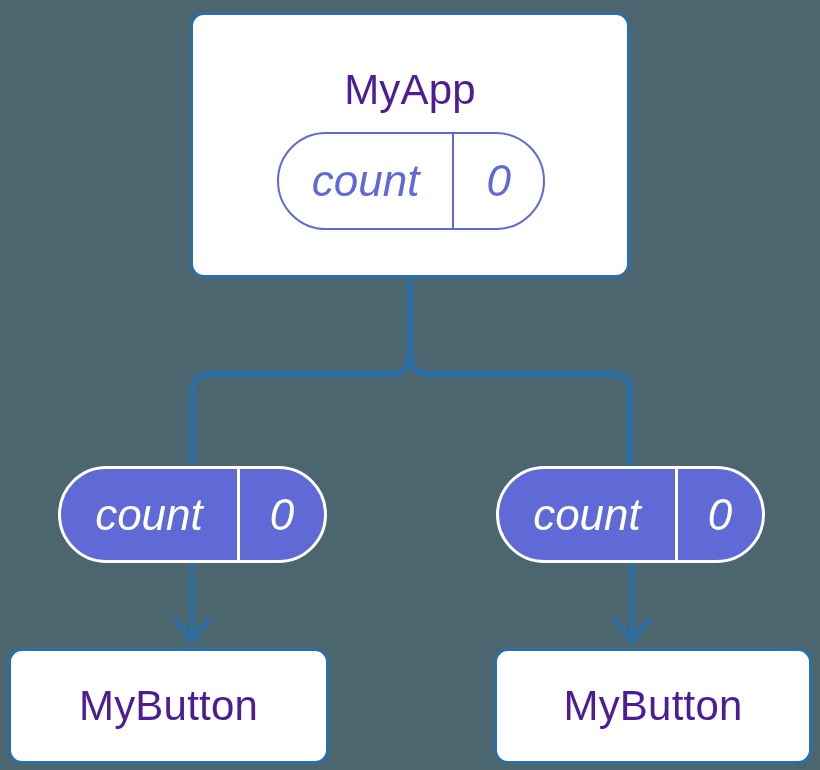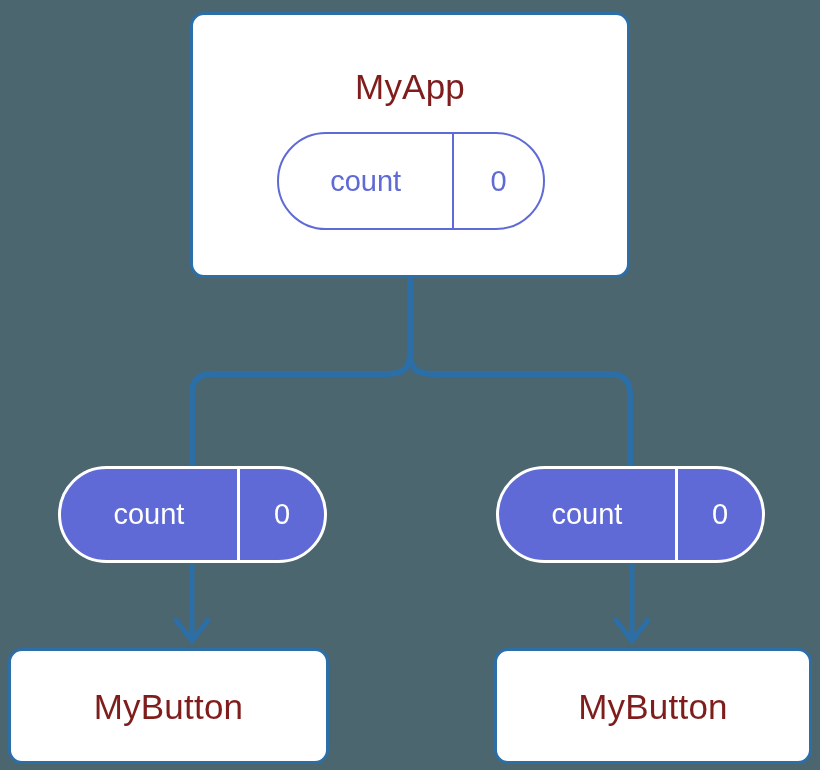--- a/index.html
+++ b/index.html
@@ -28,22 +28,22 @@
     position: absolute;
     background: #ffffff;
     border: 3px solid #2c6ea6;
     border-radius: 14px;
     box-sizing: border-box;
     display: flex;
     flex-direction: column;
     align-items: center;
   }
   .card-title {
-    color: #7f1d1d;
-    font-size: 35px;
+    color: #4c1d95;
+    font-size: 42px;
     line-height: 1;
     letter-spacing: 0.2px;
     white-space: nowrap;
   }
 
   #card-myapp {
     left: 190px;
     top: 12px;
     width: 440px;
     height: 266px;
@@ -73,24 +73,25 @@
     align-items: stretch;
     box-sizing: border-box;
     border-radius: 999px;
     overflow: hidden;
   }
   .pill .pill-key,
   .pill .pill-val {
     display: flex;
     align-items: center;
     justify-content: center;
-    font-size: 29px;
+    font-size: 44px;
     line-height: 1;
     box-sizing: border-box;
     white-space: nowrap;
+    font-style: italic;
   }
 
   
   .pill-outline {
     border: 2px solid #5f6ad6;
     background: #ffffff;
   }
   .pill-outline .pill-key,
   .pill-outline .pill-val { color: #5f6ad6; }
   .pill-outline .pill-val { border-left: 2px solid #5f6ad6; }

